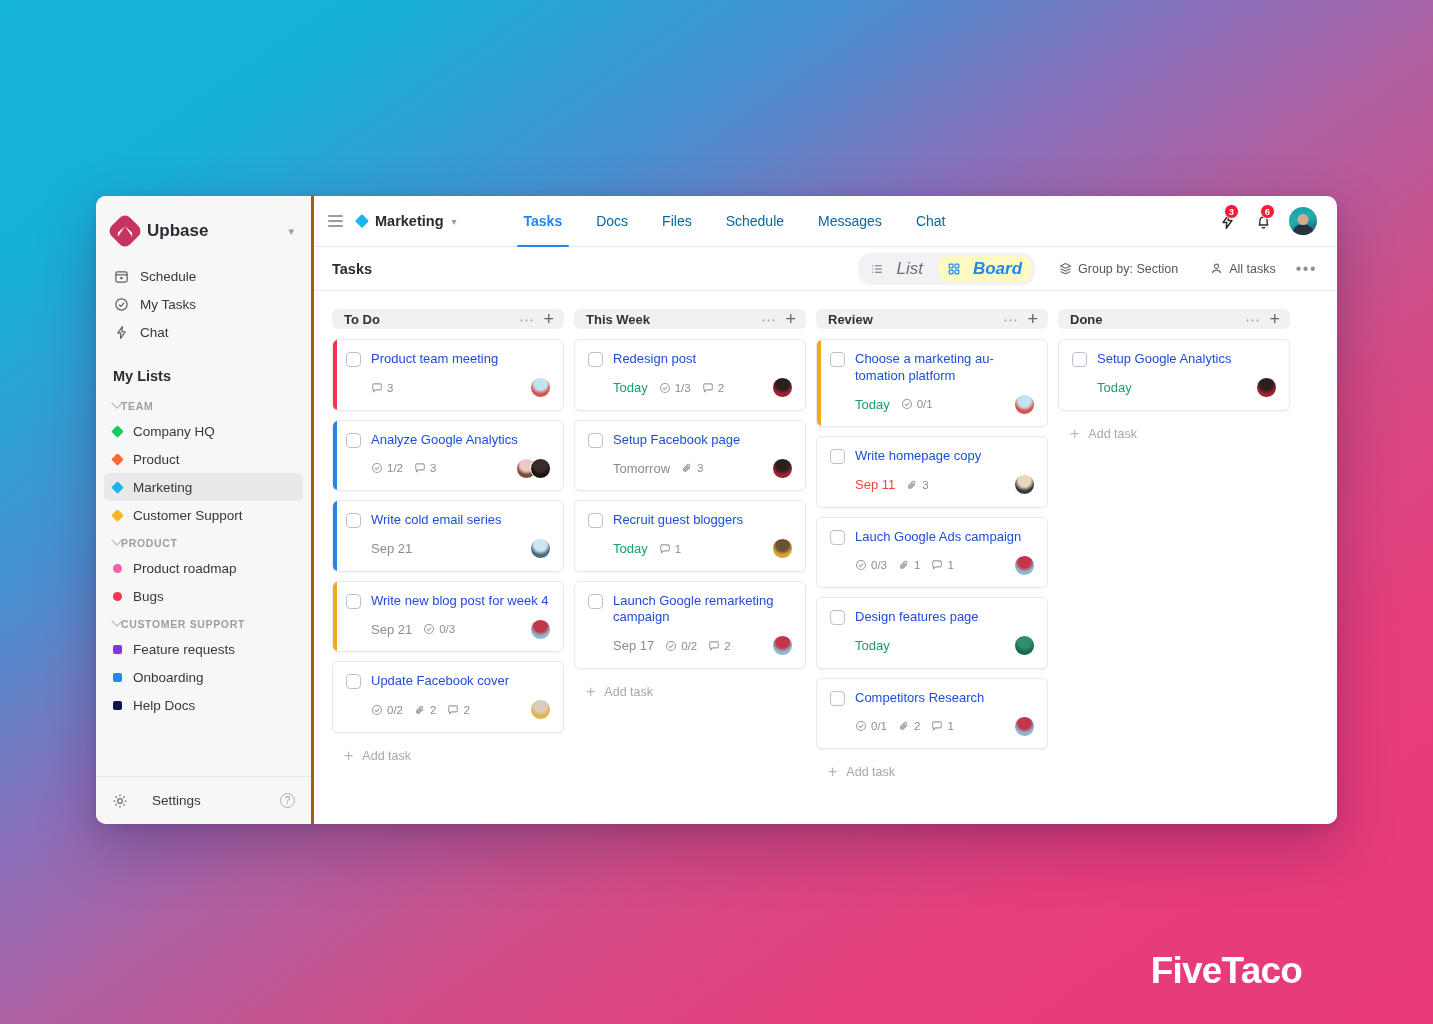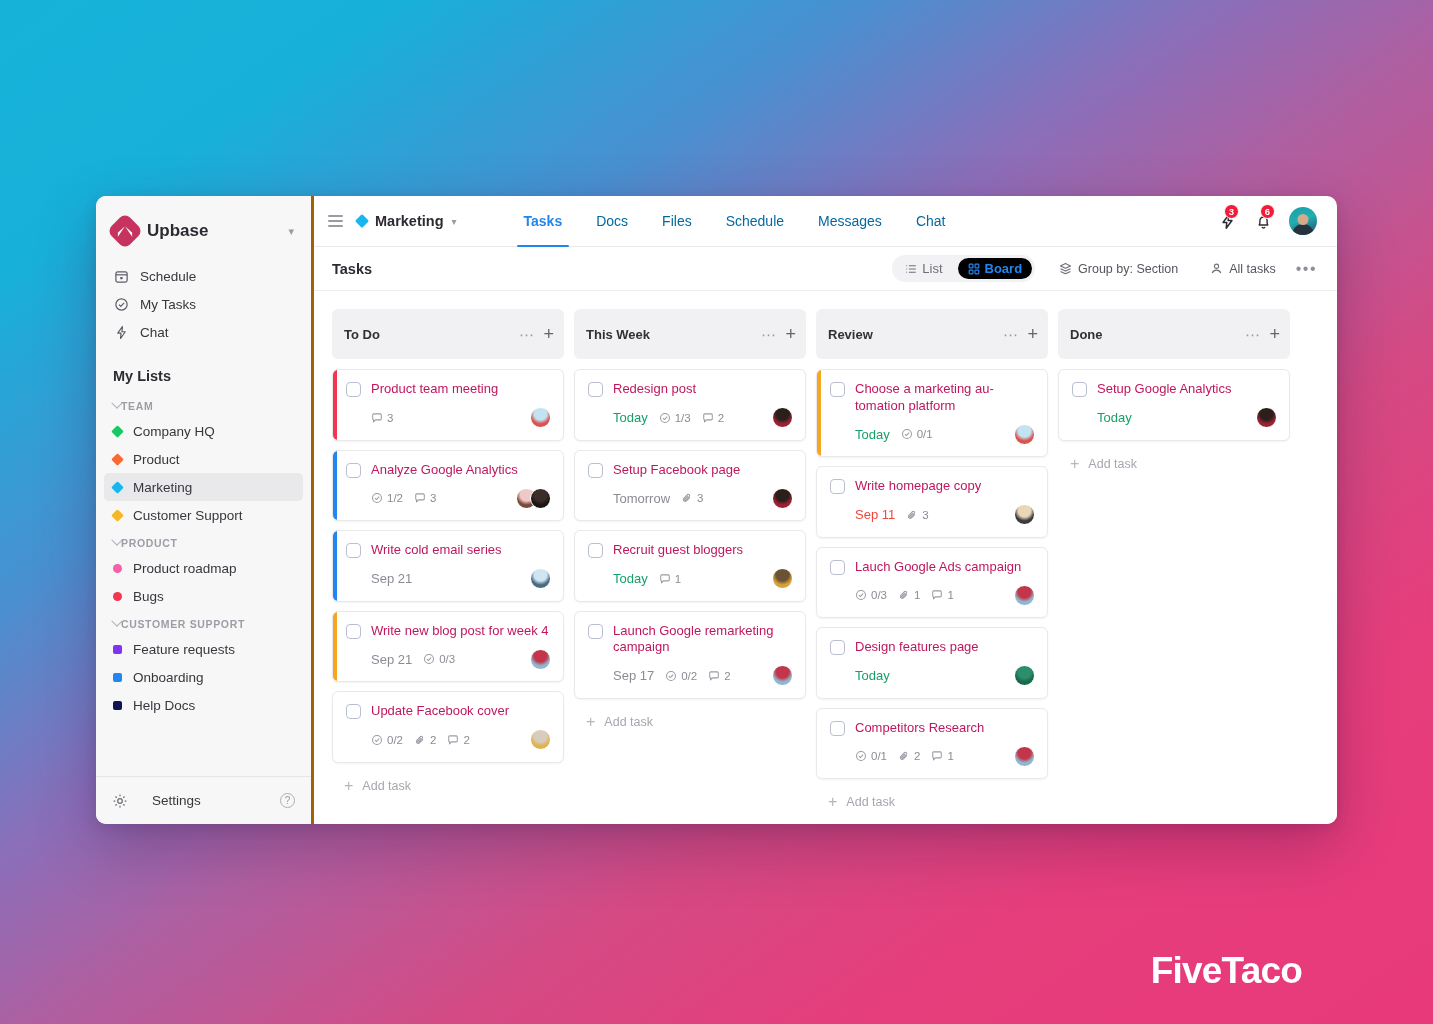--- a/index.html
+++ b/index.html
@@ -214,28 +214,29 @@
   }
   .toolbar-title { font-size: 14.5px; font-weight: bold; color: #2b2b31; }
   .toolbar-right { margin-left: auto; display: flex; align-items: center; gap: 6px; }
   .seg {
     display: flex; align-items: center; gap: 5px;
     background: #f2f2f4;
     border-radius: 13px;
     padding: 3px;
   }
   .seg-btn {
-    display: flex; align-items: center; gap: 5px;
-    font-size: 13px;
+    display: flex; align-items: center; gap: 13px;
+    font-size: 17px;
     color: #6e6e78;
     padding: 3px 10px;
     border-radius: 11px;
     cursor: pointer;
-  }
-  .seg-btn.active { background: #000000; color: #2186f0; font-weight: bold; justify-content: flex-end; }
+    font-style: italic;
+  }
+  .seg-btn.active { background: #fef9c3; color: #2186f0; font-weight: bold; justify-content: flex-end; }
   .tb-link {
     display: flex; align-items: center; gap: 6px;
     font-size: 12.5px; color: #55555f;
     padding: 4px 8px; border-radius: 5px;
     cursor: pointer;
     margin-left: 10px;
   }
   .tb-dots { color: #8e8e98; font-size: 16px; letter-spacing: 1.5px; padding: 0 6px; cursor: pointer; line-height:1;}
 
   
@@ -245,21 +246,21 @@
     gap: 10px;
     padding: 18px 10px 10px 18px;
     overflow-x: auto;
     background: #fff;
   }
   .column { width: 232px; flex-shrink: 0; }
   .col-head {
     display: flex; align-items: center;
     background: #f1f1f3;
     border-radius: 6px;
-    height: 50px;
+    height: 20px;
     padding: 0 8px 0 12px;
     margin-bottom: 10px;
   }
   .col-title { font-size: 13px; font-weight: bold; color: #303036; flex: 1; }
   .col-dots { color: #9a9aa4; font-size: 15px; letter-spacing: 1.4px; cursor: pointer; padding: 0 6px; line-height: 1; }
   .col-plus { color: #64646e; font-size: 18px; cursor: pointer; line-height: 1; padding: 0 2px; font-weight: 300;}
 
   .card {
     background: #fff;
     border: 1px solid #e9e9ec;
@@ -276,21 +277,21 @@
     width: 3.5px;
   }
   .card-top { display: flex; align-items: flex-start; gap: 10px; }
   .cbx {
     width: 15px; height: 15px; flex-shrink: 0;
     border: 1.5px solid #b9bfd0;
     border-radius: 4px;
     margin-top: 1px;
     cursor: pointer;
   }
-  .card-title { font-size: 13px; color: #be185d; line-height: 1.27; padding-right: 2px; }
+  .card-title { font-size: 13px; color: #1d4ed8; line-height: 1.27; padding-right: 2px; }
   .card-meta {
     display: flex; align-items: center;
     gap: 11px;
     margin-top: 9px;
     padding-left: 25px;
     min-height: 22px;
   }
   .meta { display: flex; align-items: center; gap: 4px; font-size: 11.5px; color: #8b8b95; }
   .meta svg { display: block; }
   .date { font-size: 13px; color: #8b8b95; }

